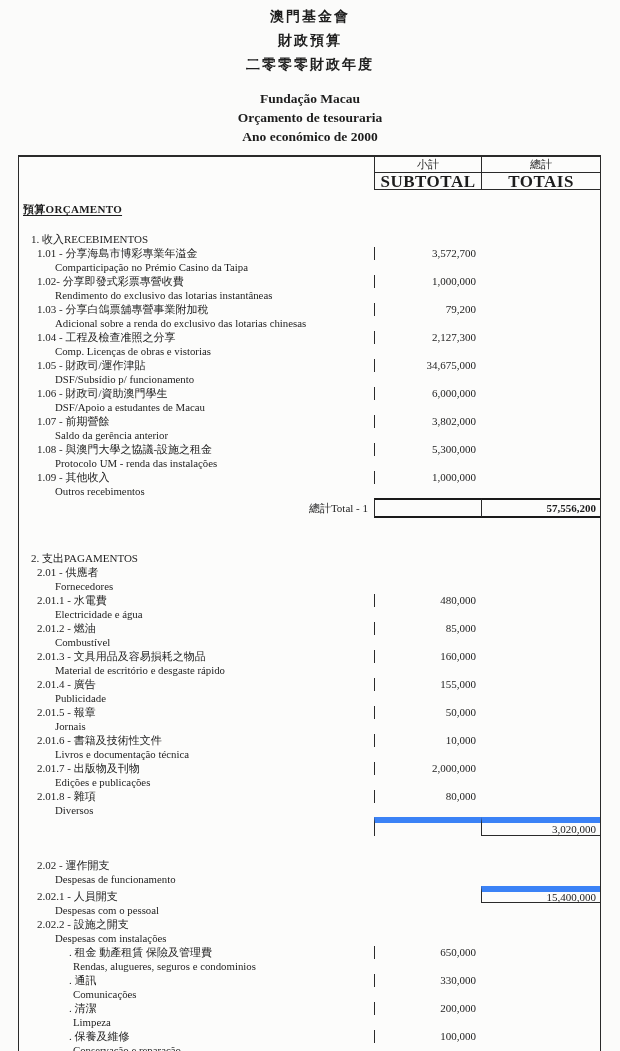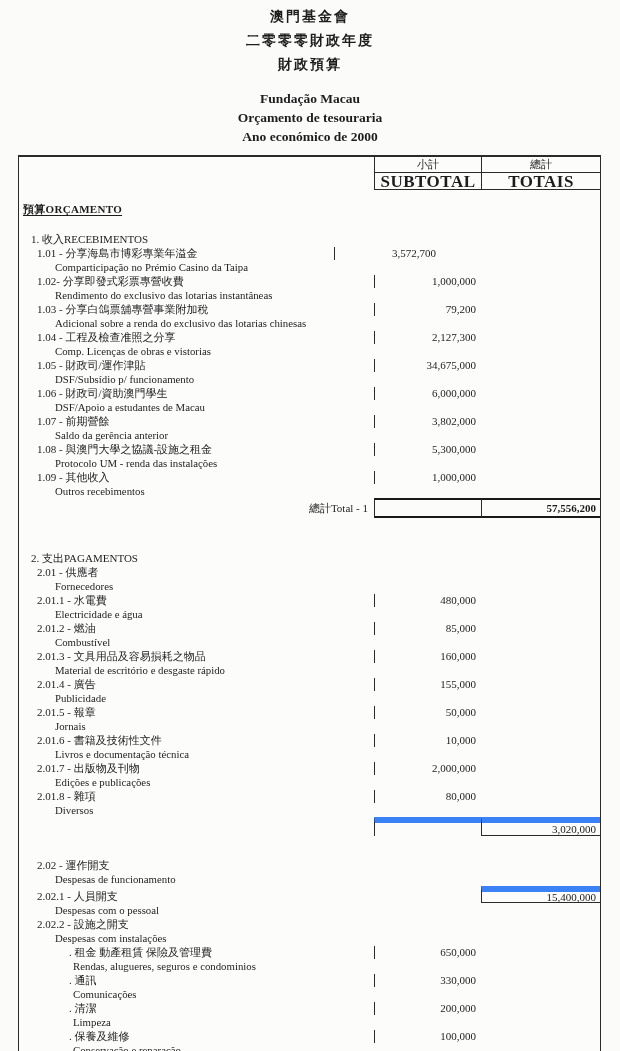--- a/index.html
+++ b/index.html
@@ -56,22 +56,22 @@
   .bb2{border-bottom:2px solid #1a1a1a;}
   .vcent{display:flex;align-items:center;justify-content:flex-end;align-self:stretch;}
 </style>
 </head>
 <body>
 
 <div class="page">
 
   <div class="titles">
     <div class="zh-title">澳門基金會</div>
+    <div class="zh-title">財政預算</div>
     <div class="zh-title">二零零零財政年度</div>
-    <div class="zh-title">財政預算</div>
     <div class="pt-titles">
       <div class="pt-title">Fundação Macau</div>
       <div class="pt-title">Orçamento de tesouraria</div>
       <div class="pt-title">Ano económico de 2000</div>
     </div>
   </div>
 
   <div class="budget-table">
     <div class="row hdr hdr-zh">
       <div class="cell c-desc"></div>
@@ -92,21 +92,21 @@
         <div class="row" style="height: 14px;">
           <div class="cell c-desc"></div>
           <div class="cell c-sub"></div>
           <div class="cell c-tot"></div>
         </div>
         <div class="row" style="height: 16px;">
           <div class="cell c-desc ind1">1. 收入RECEBIMENTOS</div>
           <div class="cell c-sub"></div>
           <div class="cell c-tot"></div>
         </div>
-        <div class="row" style="height: 14px; gap: 40px;">
+        <div class="row" style="height: 14px;">
           <div class="cell c-desc ind2">1.01 - 分享海島市博彩專業年溢金</div>
           <div class="cell c-sub">3,572,700</div>
           <div class="cell c-tot"></div>
         </div>
         <div class="row" style="height: 14px;">
           <div class="cell c-desc ind3">Comparticipação no Prémio Casino da Taipa</div>
           <div class="cell c-sub"></div>
           <div class="cell c-tot"></div>
         </div>
         <div class="row" style="height: 14px;">

